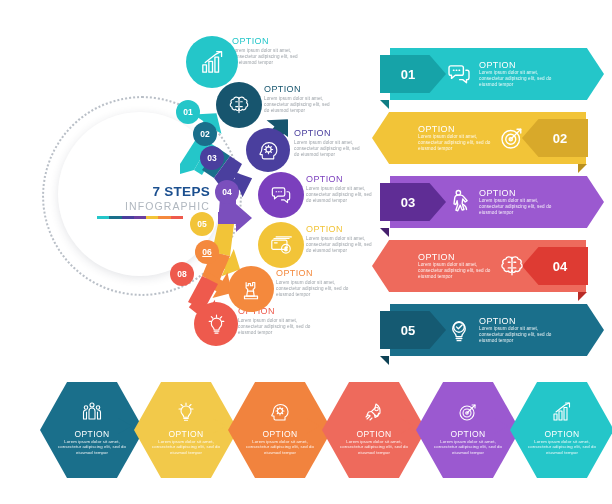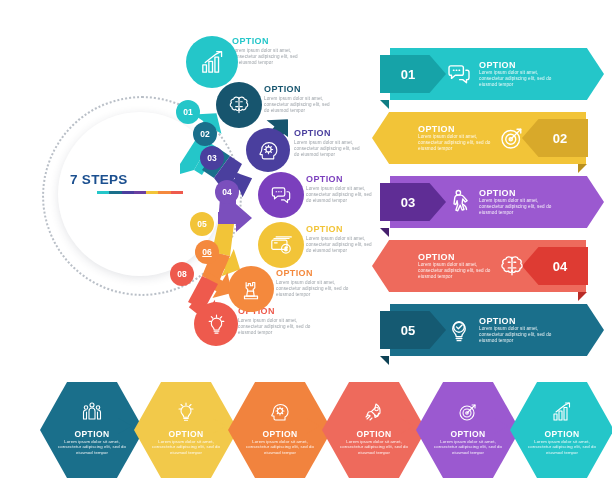--- a/index.html
+++ b/index.html
@@ -6,21 +6,21 @@
   body{
     width:612px;height:504px;background:#ffffff;
     font-family:"Liberation Sans", sans-serif;
     overflow:hidden;position:relative;
   }
   #stage{position:absolute;left:0;top:0;width:612px;height:504px;}
 
   
   .opt-title{
     font-family:"Liberation Sans", sans-serif;
-    font-weight:bold;font-size:9px;letter-spacing:.4px;
+    font-weight:normal;font-size:9px;letter-spacing:.4px;
     text-transform:uppercase;line-height:10px;
   }
   .opt-body{
     font-family:"Liberation Sans", sans-serif;
     font-size:4.6px;line-height:5.8px;color:#9aa0a6;letter-spacing:.1px;
   }
   .on-color .opt-body{color:#ffffff;opacity:.92;}
   .on-color .opt-title{color:#ffffff;}
 
   
@@ -29,21 +29,21 @@
   .dotted-ring{
     position:absolute;left:42px;top:96px;width:196px;height:196px;
     border-radius:50%;
     border:2.5px dotted #b9bfc7;
   }
   .center-disc{
     position:absolute;left:58px;top:112px;width:164px;height:164px;
     border-radius:50%;background:#ffffff;
     box-shadow:0 2px 10px rgba(40,50,70,.13);
   }
-  .center-txt{position:absolute;left:70px;top:172px;width:140px;text-align:left;}
+  .center-txt{position:absolute;left:70px;top:184px;width:140px;text-align:right;}
   .c-title{font-size:13.5px;font-weight:bold;color:#1b4f8f;letter-spacing:.3px;}
   .c-sub{font-size:10.5px;color:#b0b7bf;letter-spacing:1.1px;margin-top:1px;}
   .c-bar{display:flex;width:86px;height:3px;margin:4px auto 0;}
   .c-bar span{flex:1;height:3px;}
 
   
   .step{position:absolute;width:24px;height:24px;border-radius:50%;
         display:flex;align-items:center;justify-content:center;
         color:#fff;font-weight:bold;font-size:8.5px;z-index:6;}
   .ribbon{position:absolute;z-index:4;}
@@ -82,20 +82,21 @@
 
 <div id="stage">
 
   <div id="left-panel">
 
     <div class="dotted-ring"></div>
     <div class="center-disc"></div>
 
     <div class="center-txt">
       <div class="c-title">7 STEPS</div>
+      <div class="c-sub">INFOGRAPHIC</div>
       <div class="c-bar" id="center-bar">
           <span style="background: rgb(36, 198, 201);"></span>
           <span style="background: rgb(26, 111, 139);"></span>
           <span style="background: rgb(74, 63, 158);"></span>
           <span style="background: rgb(106, 63, 160);"></span>
           <span style="background: rgb(242, 196, 56);"></span>
           <span style="background: rgb(244, 137, 61);"></span>
           <span style="background: rgb(238, 90, 77);"></span>
         </div>
     </div>

